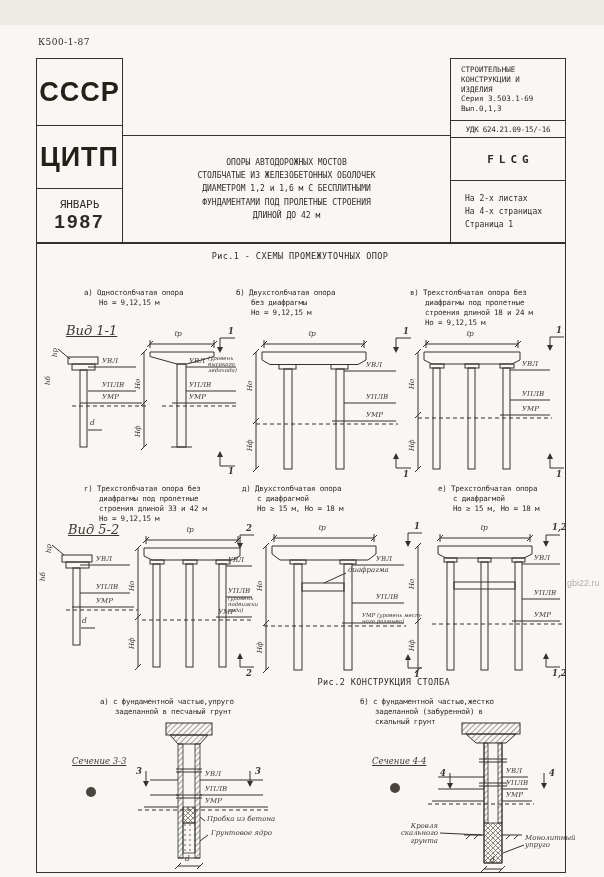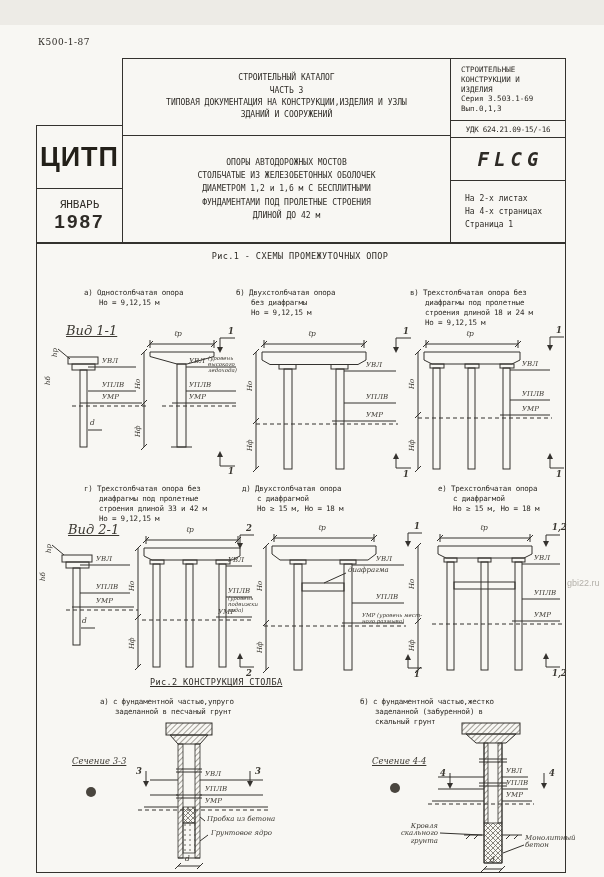--- a/index.html
+++ b/index.html
@@ -25,54 +25,51 @@
   .doccode{position:absolute;font-family:"DejaVu Serif",serif;font-size:9px;letter-spacing:0.5px;}
 </style>
 </head>
 <body>
 
 <div class="sheet">
 
   <div class="doccode" style="left:38px;top:12px;">К500-1-87</div>
   <div class="watermark" style="left:567px;top:553px;">gbi22.ru</div>
 
+  <div class="cell" style="left:36px;top:33px;width:87px;height:68px;">
+    <div class="big">СССР</div>
+  </div>
   <div class="cell" style="left:36px;top:100px;width:87px;height:64px;">
     <div class="big">ЦИТП</div>
   </div>
   <div class="cell" style="left:36px;top:163px;width:87px;height:55px;flex-direction:column;">
     <div class="mono" style="font-size:11px;">ЯНВАРЬ</div>
     <div style="font-family:'Liberation Sans',sans-serif;font-weight:bold;font-size:19px;letter-spacing:2px;">1987</div>
   </div>
 
-  <div class="cell" style="left:122px;top:33px;width:329px;height:78px;">
-    <div class="mono" style="font-size:8px;line-height:1.55;text-align:center;white-space:pre-line;">СТРОИТЕЛЬНЫЙ КАТАЛОГ
-ЧАСТЬ 3
-ТИПОВАЯ ДОКУМЕНТАЦИЯ НА КОНСТРУКЦИИ,ИЗДЕЛИЯ И УЗЛЫ
-ЗДАНИЙ И СООРУЖЕНИЙ</div>
-  </div>
   <div class="cell" style="left:122px;top:110px;width:329px;height:108px;">
     <div class="mono" style="font-size:8px;line-height:1.65;text-align:center;white-space:pre-line;">ОПОРЫ АВТОДОРОЖНЫХ МОСТОВ
 СТОЛБЧАТЫЕ ИЗ ЖЕЛЕЗОБЕТОННЫХ ОБОЛОЧЕК
 ДИАМЕТРОМ 1,2 и 1,6 м С БЕСПЛИТНЫМИ
 ФУНДАМЕНТАМИ ПОД ПРОЛЕТНЫЕ СТРОЕНИЯ
 ДЛИНОЙ ДО 42 м</div>
   </div>
 
   <div class="cell" style="left:450px;top:33px;width:116px;height:63px;justify-content:flex-start;">
     <div class="mono" style="font-size:7.5px;line-height:1.3;padding-left:10px;white-space:pre-line;">СТРОИТЕЛЬНЫЕ
 КОНСТРУКЦИИ И
 ИЗДЕЛИЯ
 Серия 3.503.1-69
 Вып.0,1,3</div>
   </div>
   <div class="cell" style="left:450px;top:95px;width:116px;height:18px;">
     <div class="mono" style="font-size:7.5px;letter-spacing:-0.3px;">УДК 624.21.09-15/-16</div>
   </div>
   <div class="cell" style="left:450px;top:112px;width:116px;height:44px;">
-    <div style="font-family:'DejaVu Sans Mono',monospace;font-weight:bold;font-size:19px;letter-spacing:5px;padding-left:5px;font-style:italic;">FLCG</div>
+    <div style="font-family:'DejaVu Sans Mono',monospace;font-weight:bold;font-size:11px;letter-spacing:5px;padding-left:5px;">FLCG</div>
   </div>
   <div class="cell" style="left:450px;top:155px;width:116px;height:63px;flex-direction:column;align-items:flex-start;justify-content:center;">
     <div class="mono" style="font-size:8px;padding:2px 0 2px 14px;">На 2-х листах</div>
     <div class="mono" style="font-size:8px;padding:2px 0 2px 14px;">На 4-х страницах</div>
     <div class="mono" style="font-size:8px;padding:2px 0 2px 14px;">Страница 1</div>
   </div>
 
   <div class="frame" style="left:36px;top:218px;width:530px;height:630px;"></div>
 
   <div class="t mono" style="left:140px;top:226px;width:320px;text-align:center;font-size:8.5px;letter-spacing:0.4px;">Рис.1 - СХЕМЫ ПРОМЕЖУТОЧНЫХ ОПОР</div>
@@ -258,21 +255,21 @@
         <line x1="96" y1="23" x2="96" y2="142"></line>
         <line x1="93" y1="26" x2="99" y2="20"></line>
           <line x1="93" y1="95" x2="99" y2="89"></line>
           <line x1="93" y1="145" x2="99" y2="139"></line>
         <polyline points="198,20 198,10 212,10"></polyline>
         <polyline points="198,132 198,142 212,142"></polyline>
       </g>
       <path d="M195 18 L201 18 L198 24 Z" fill="#34322e"></path>
       <path d="M195 134 L201 134 L198 128 Z" fill="#34322e"></path>
     </svg>
-    <div class="hw view" style="left:26px;top:-2px;">Вид 2-1</div>
+    <div class="hw view" style="left:26px;top:-2px;">Вид 5-2</div>
     <div class="hw rot" style="left:4px;top:28px;">hр</div>
     <div class="hw rot" style="left:-2px;top:56px;">hб</div>
     <div class="hw" style="left:54px;top:31px;">УВЛ</div>
     <div class="hw" style="left:54px;top:59px;">УПЛВ</div>
     <div class="hw" style="left:54px;top:73px;">УМР</div>
     <div class="hw dim" style="left:40px;top:92px;">d</div>
     <div class="hw dim" style="left:144px;top:1px;">ℓр</div>
     <div class="hw" style="left:186px;top:32px;">УВЛ</div>
     <div class="hw" style="left:186px;top:63px;">УПЛВ</div>
     <div class="hw tiny" style="left:186px;top:71px;">(уровень
@@ -359,21 +356,21 @@
     <div class="hw dim" style="left:72px;top:-1px;">ℓр</div>
     <div class="hw" style="left:126px;top:30px;">УВЛ</div>
     <div class="hw" style="left:126px;top:65px;">УПЛВ</div>
     <div class="hw" style="left:126px;top:87px;">УМР</div>
     <div class="hw rot" style="left:1px;top:64px;">Но</div>
     <div class="hw rot" style="left:1px;top:126px;">Нф</div>
     <div class="hw num" style="left:144px;top:-2px;">1,2</div>
     <div class="hw num" style="left:144px;top:144px;">1,2</div>
   </div>
 
-  <div class="t mono" style="left:150px;top:652px;width:300px;text-align:left;font-size:8.5px;letter-spacing:0.4px;text-decoration:underline;">Рис.2  КОНСТРУКЦИЯ СТОЛБА</div>
+  <div class="t mono" style="left:150px;top:652px;width:300px;text-align:right;font-size:8.5px;letter-spacing:0.4px;">Рис.2  КОНСТРУКЦИЯ СТОЛБА</div>
   <div class="t mono cap" style="left:360px;top:672px;width:190px;">б) с фундаментной частью,жестко
 заделанной (забуренной) в
 скальный грунт</div>
   <div class="t mono cap" style="left:100px;top:672px;width:190px;">а) с фундаментной частью,упруго
 заделанной в песчаный грунт</div>
 
   <div class="diag" style="left:58px;top:698px;width:262px;height:150px;">
     <svg width="262" height="150" viewBox="0 0 262 150">
       <defs>
         <pattern id="h33" width="4" height="4" patternUnits="userSpaceOnUse" patternTransform="rotate(45)">
@@ -478,17 +475,17 @@
     <div class="hw sec" style="left:44px;top:34px;">Сечение 4-4</div>
     <div class="punch" style="left:62px;top:60px;"></div>
     <div class="hw num" style="left:112px;top:46px;">4</div>
     <div class="hw num" style="left:221px;top:46px;">4</div>
     <div class="hw" style="left:178px;top:45px;">УВЛ</div>
     <div class="hw" style="left:178px;top:57px;">УПЛВ</div>
     <div class="hw" style="left:178px;top:69px;">УМР</div>
     <div class="hw" style="left:52px;top:100px;width:58px;text-align:right;">Кровля скального
 грунта</div>
     <div class="hw" style="left:197px;top:112px;">Монолитный
-бетон</div>
+упруго</div>
     <div class="hw dim" style="left:162px;top:133px;">d</div>
   </div>
 
 </div>
 
 </body></html>

